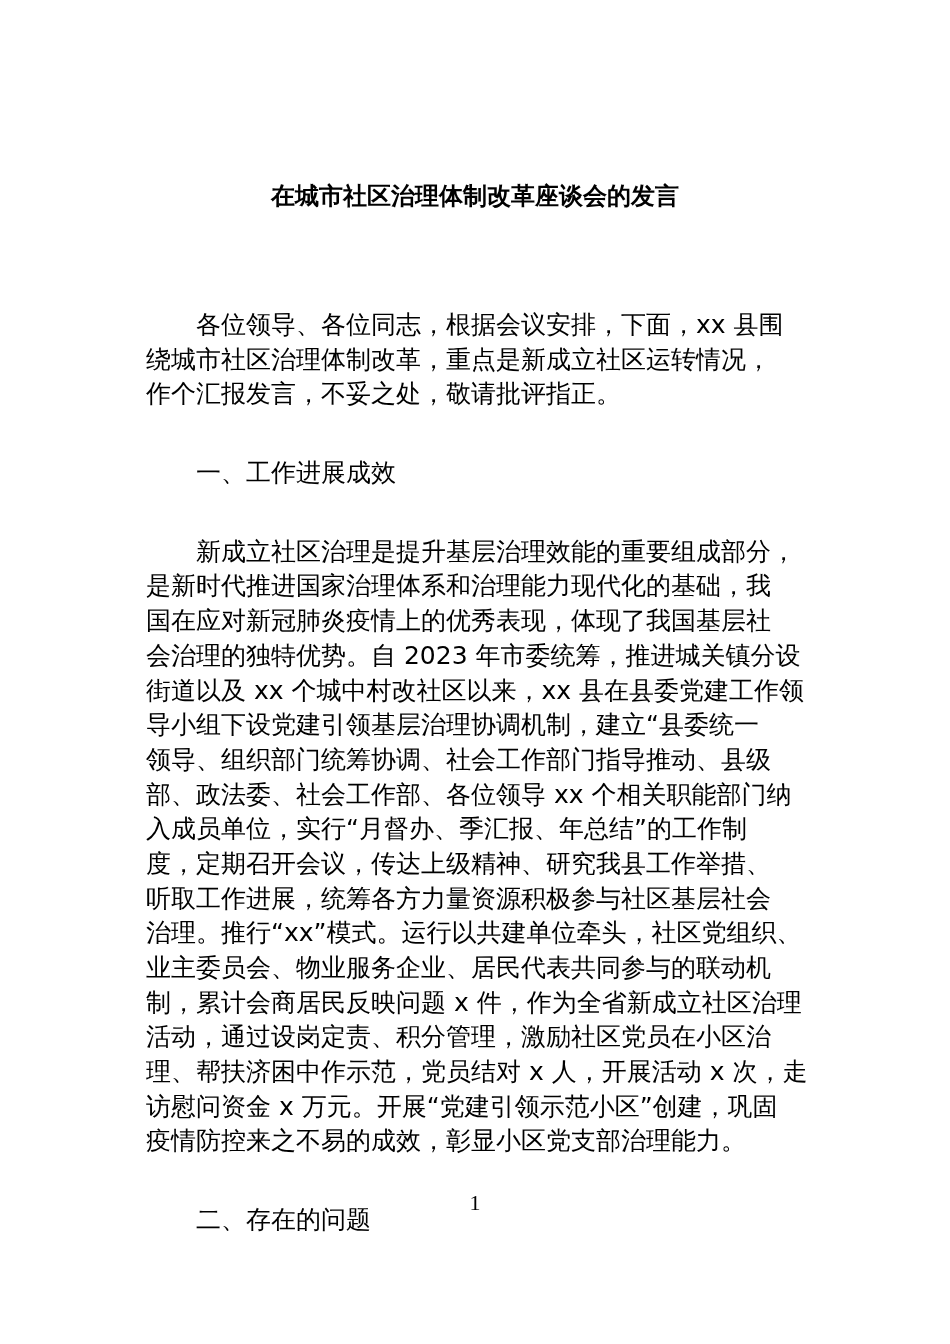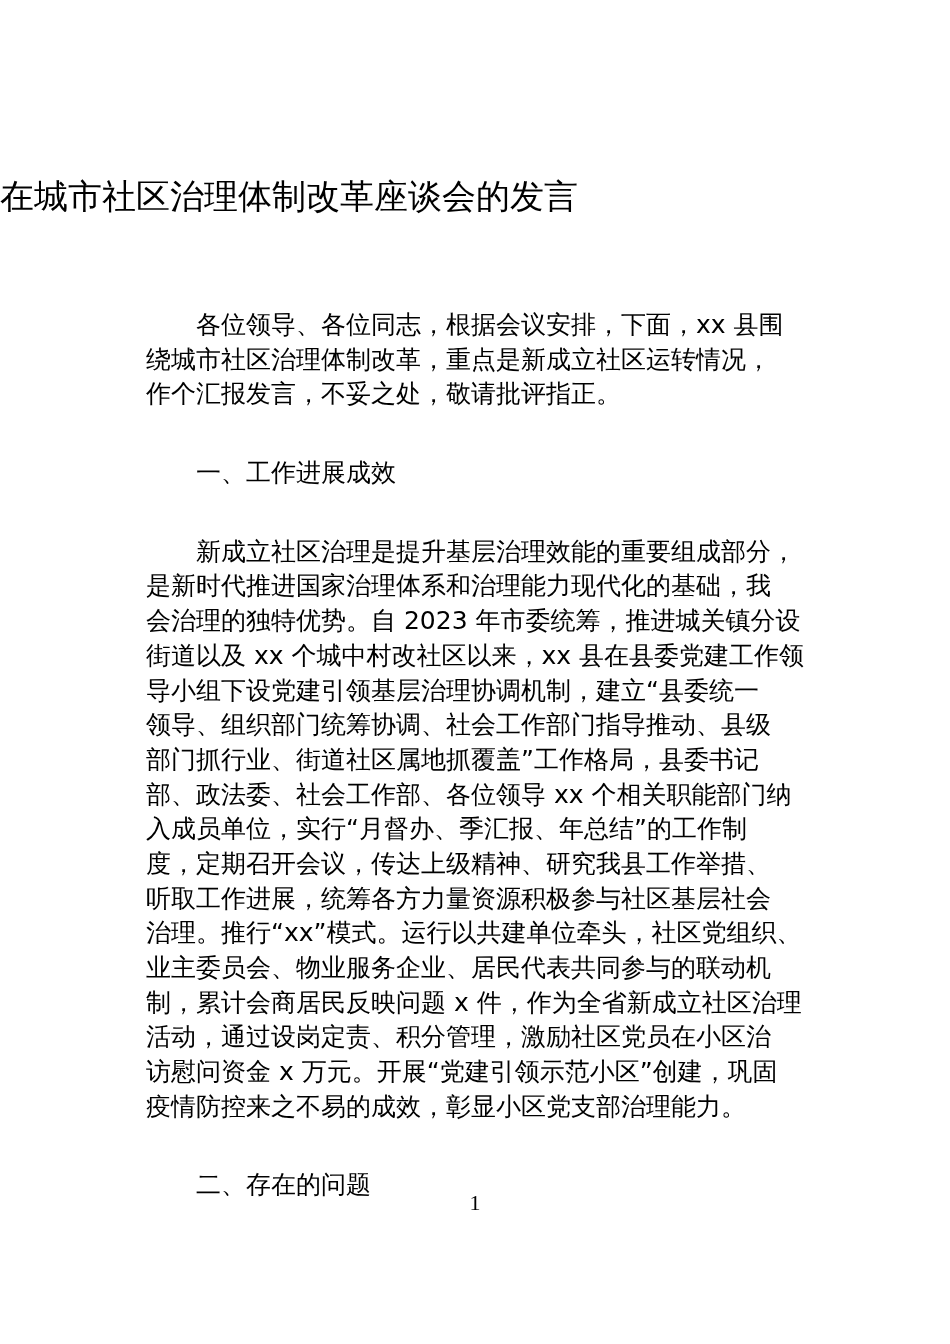--- a/index.html
+++ b/index.html
@@ -18,25 +18,26 @@
     .page {
       position: absolute;
       left: 0; top: 0;
       width: 950px; height: 1344px;
       background: #ffffff;
     }
     .title {
       position: absolute;
       left: 0; right: 0;
       top: 172px;
-      text-align: left;
-      font-size: 34px;
+      text-align: center;
+      font-size: 24px;
       line-height: 48px;
       letter-spacing: 0px;
       white-space: nowrap;
+      font-weight: bold;
     }
     .body-text {
       position: absolute;
       left: 146px;
       top: 264px;
       width: 690px;
     }
     .line {
       height: 34.7px;
       line-height: 34.7px;
@@ -61,32 +62,33 @@
 <div class="page">
   <div class="title">在城市社区治理体制改革座谈会的发言</div>
 
   <div class="body-text">
     <div class="line indent">各位领导、各位同志，根据会议安排，下面，xx 县围</div>
     <div class="line">绕城市社区治理体制改革，重点是新成立社区运转情况，</div>
     <div class="line">作个汇报发言，不妥之处，敬请批评指正。</div>
     <div class="line indent">一、工作进展成效</div>
     <div class="line indent">新成立社区治理是提升基层治理效能的重要组成部分，</div>
     <div class="line">是新时代推进国家治理体系和治理能力现代化的基础，我</div>
+    <div class="line">国在应对新冠肺炎疫情上的优秀表现，体现了我国基层社</div>
     <div class="line">会治理的独特优势。自 2023 年市委统筹，推进城关镇分设</div>
     <div class="line">街道以及 xx 个城中村改社区以来，xx 县在县委党建工作领</div>
     <div class="line">导小组下设党建引领基层治理协调机制，建立“县委统一</div>
     <div class="line">领导、组织部门统筹协调、社会工作部门指导推动、县级</div>
-    <div class="line">部门抓行业、街道社区属地抓覆盖”工作格局，县委书记</div>
     <div class="line">部、政法委、社会工作部、各位领导 xx 个相关职能部门纳</div>
     <div class="line">入成员单位，实行“月督办、季汇报、年总结”的工作制</div>
     <div class="line">度，定期召开会议，传达上级精神、研究我县工作举措、</div>
     <div class="line">听取工作进展，统筹各方力量资源积极参与社区基层社会</div>
     <div class="line">治理。推行“xx”模式。运行以共建单位牵头，社区党组织、</div>
     <div class="line">业主委员会、物业服务企业、居民代表共同参与的联动机</div>
     <div class="line">制，累计会商居民反映问题 x 件，作为全省新成立社区治理</div>
     <div class="line">活动，通过设岗定责、积分管理，激励社区党员在小区治</div>
+    <div class="line">理、帮扶济困中作示范，党员结对 x 人，开展活动 x 次，走</div>
     <div class="line">访慰问资金 x 万元。开展“党建引领示范小区”创建，巩固</div>
     <div class="line">疫情防控来之不易的成效，彰显小区党支部治理能力。</div>
     <div class="line indent">二、存在的问题</div>
   </div>
 
   <div class="footer">1</div>
 </div>
 
 </body></html>

